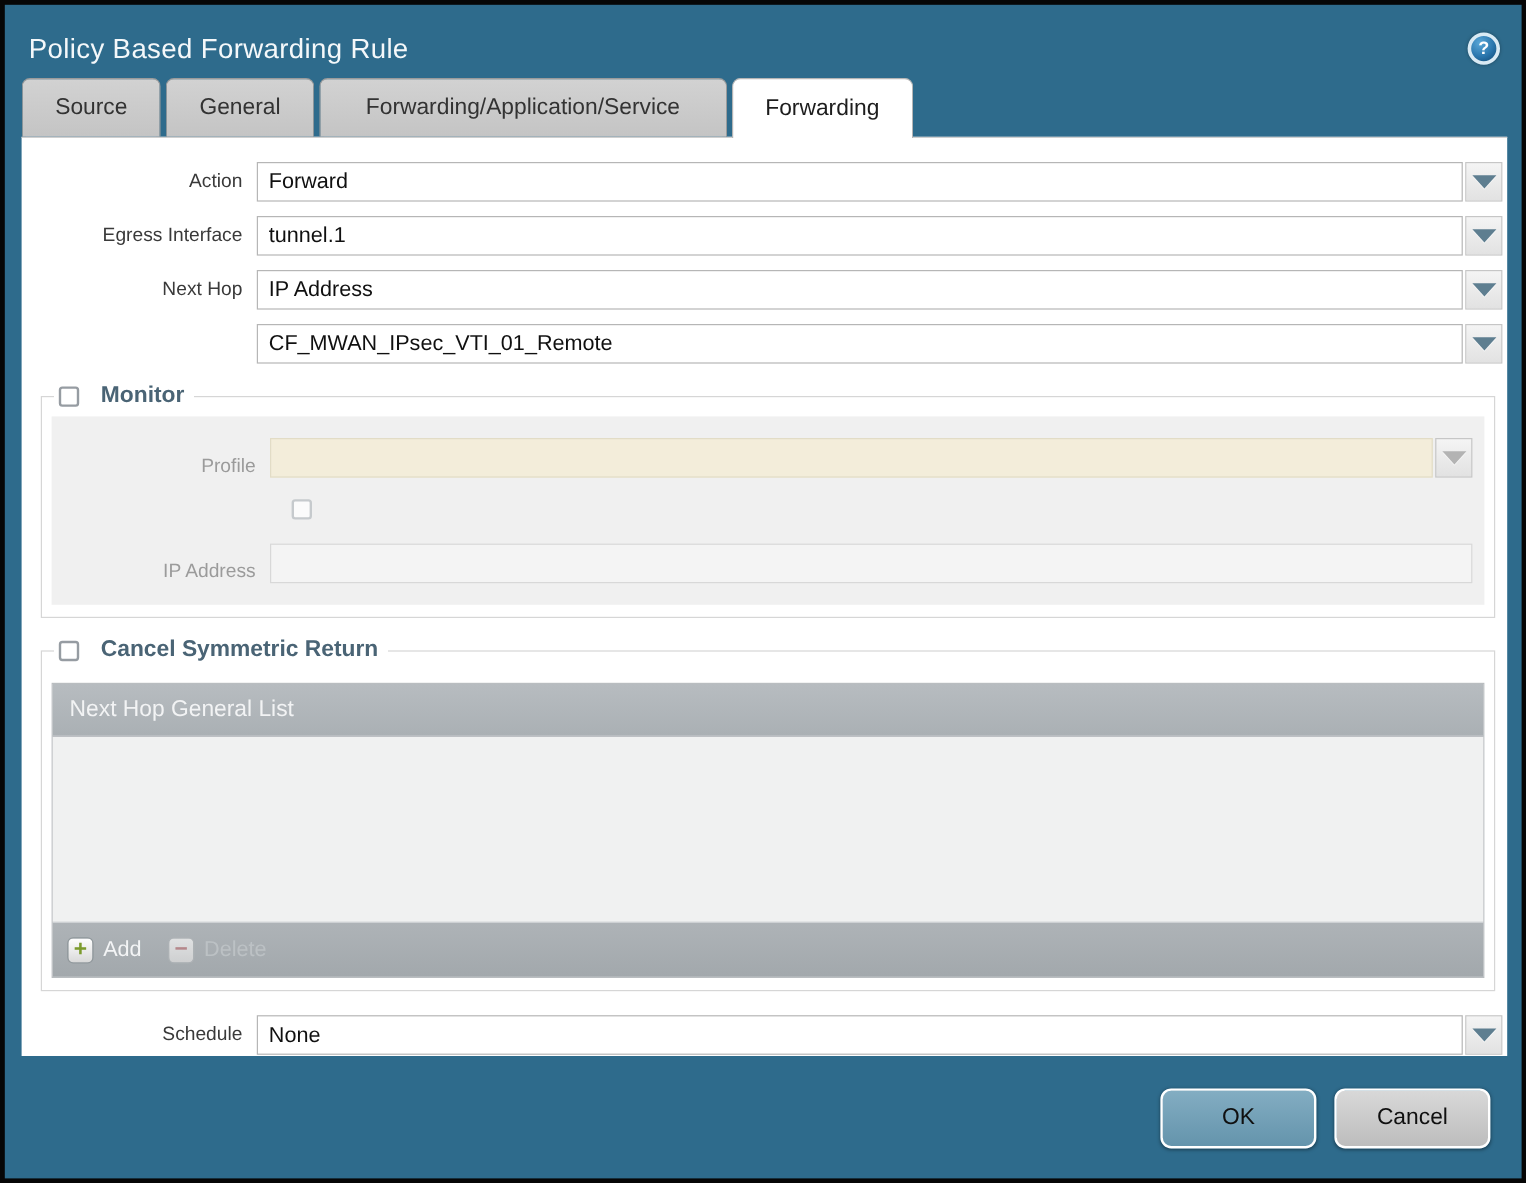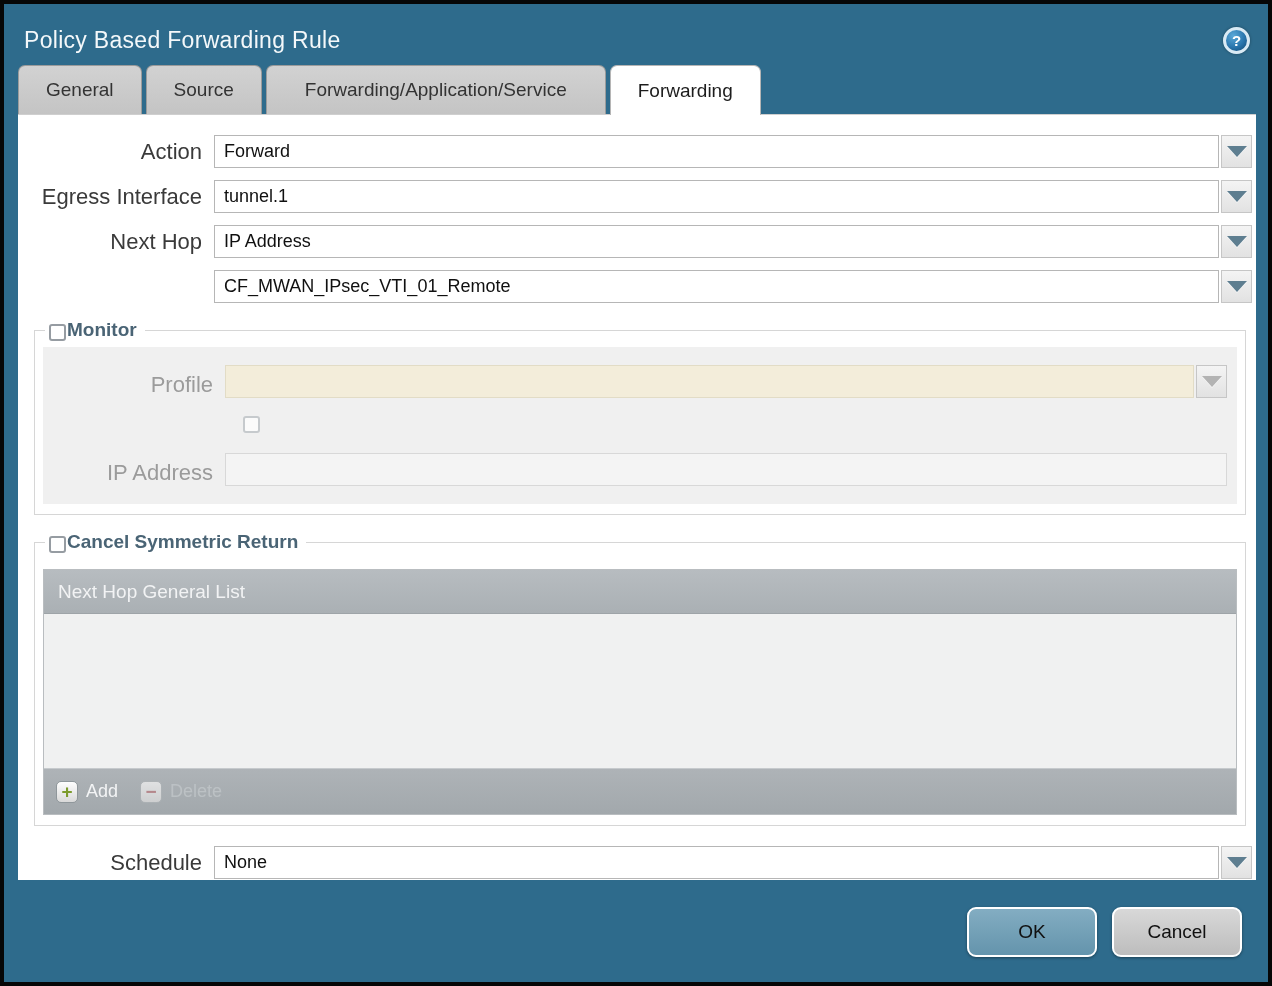--- a/index.html
+++ b/index.html
@@ -57,21 +57,21 @@
     margin: 0 12px 0 14px;
     width: 1238px; height: 766px;
     background: #fff;
     border-top: 1px solid #cfcfcf;
     padding-top: 8px;
   }
 
   .row { display: flex; align-items: center; margin: 12px 4px 0 0; }
   .lbl {
     width: 196px; text-align: right; padding-right: 12px;
-    font-size: 22px; color: #3a3a3a; white-space: nowrap;
+    font-size: 16px; color: #3a3a3a; white-space: nowrap;
   }
   .field {
     flex: 1; height: 33px;
     border: 1px solid #b6b6b6; background: #fff;
     display: flex; align-items: center; padding: 0 9px;
     font-size: 18px; color: #101010; cursor: text;
   }
   .dd-btn {
     width: 31px; height: 33px; margin-left: 2px;
     background: linear-gradient(#f4f4f4, #e2e2e2);
@@ -87,21 +87,21 @@
   }
   .tri.dim { border-top-color: #b3b3b3; }
 
   
   fieldset {
     margin: 16px 10px 0 16px;
     border: 1px solid #d6d6d6;
     padding: 6px 8px 10px 8px;
   }
   legend {
-    display: flex; align-items: flex-end; gap: 1px;
+    display: flex; align-items: center; gap: 18px;
     padding: 0 8px 0 4px; margin-left: 2px;
     font-size: 19px; font-weight: bold; color: #4a6475;
   }
   .checkbox {
     width: 17px; height: 17px; flex: 0 0 auto;
     border: 2px solid #969ca2; border-radius: 3px; background: #fff;
     cursor: pointer;
   }
   .checkbox.dim { border-color: #c6cacd; background: #fbfbfb; }
 
@@ -168,22 +168,22 @@
 <body>
 
 <div class="screen">
 
   <div class="titlebar">
     <div class="title">Policy Based Forwarding Rule</div>
     <div class="help-btn">?</div>
   </div>
 
   <div class="tabstrip">
+    <div class="tab">Source</div>
     <div class="tab">General</div>
-    <div class="tab">Source</div>
     <div class="tab wide">Forwarding/Application/Service</div>
     <div class="tab active">Forwarding</div>
   </div>
 
   <div class="panel">
 
     <div class="row">
       <div class="lbl">Action</div>
       <div class="field">Forward</div>
       <div class="dd-btn">

